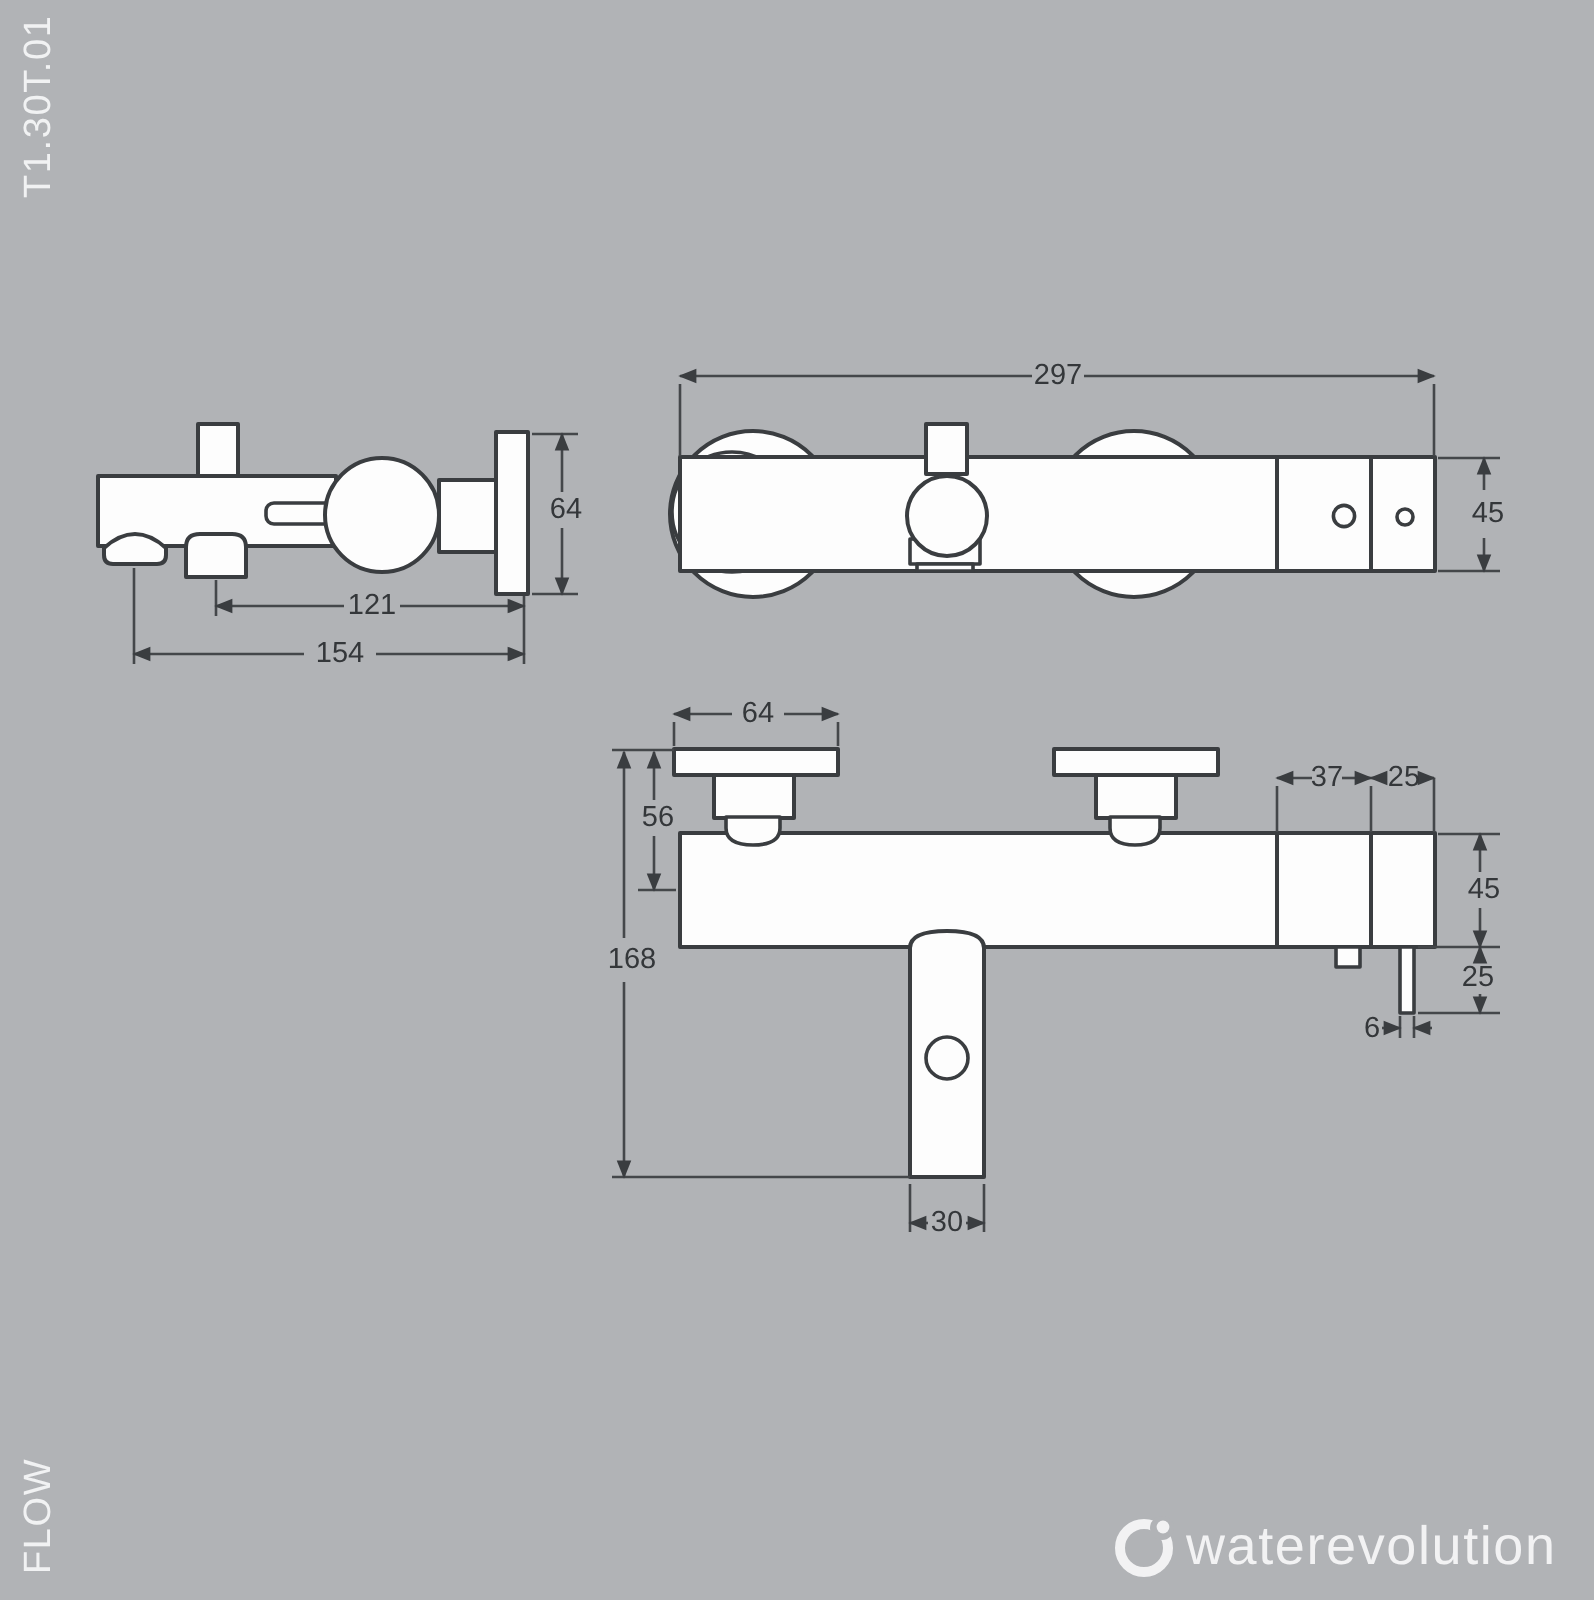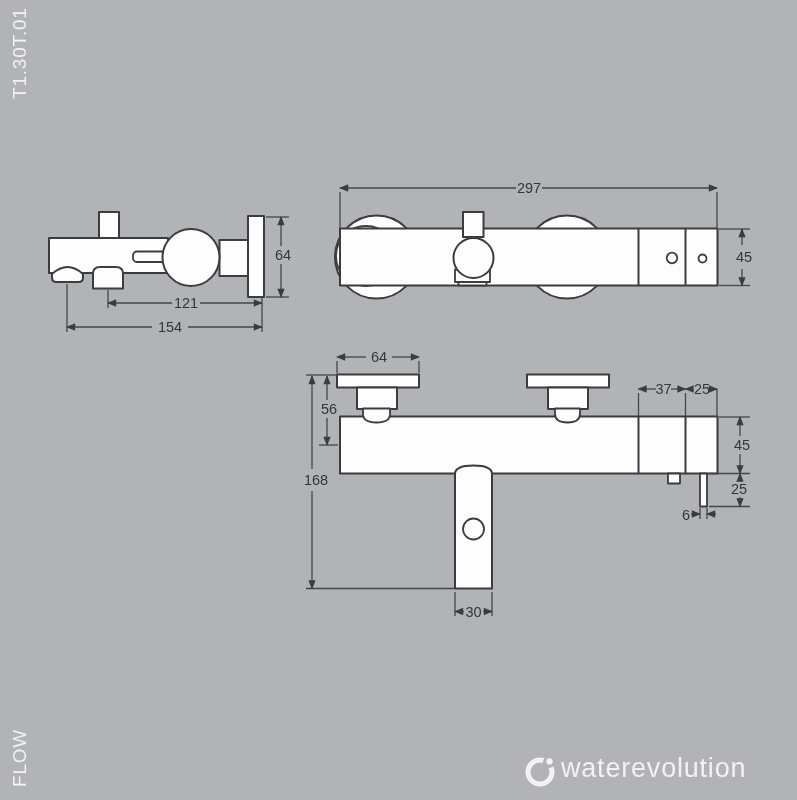--- a/index.html
+++ b/index.html
@@ -27,22 +27,22 @@
   .thin{stroke-width:1.8;}
   .dim{stroke:#44474a;stroke-width:1.3;fill:none;}
   .dt{
     font-family:"Liberation Sans",sans-serif;
     font-size:14.5px;
     fill:#34373a;
     text-anchor:middle;
     dominant-baseline:central;
   }
   #logo{
-    position:absolute;left:524px;top:753px;
-    display:flex;
+    position:absolute;left:556px;top:753px;
+    display:flex;align-items:center;
     height:40px;
   }
   #logo .brand{
     color:rgba(250,251,252,0.88);
     font-size:27px;
     letter-spacing:0.8px;
     margin-left:3px;
     font-family:"Liberation Sans",sans-serif;
   }
 </style>

